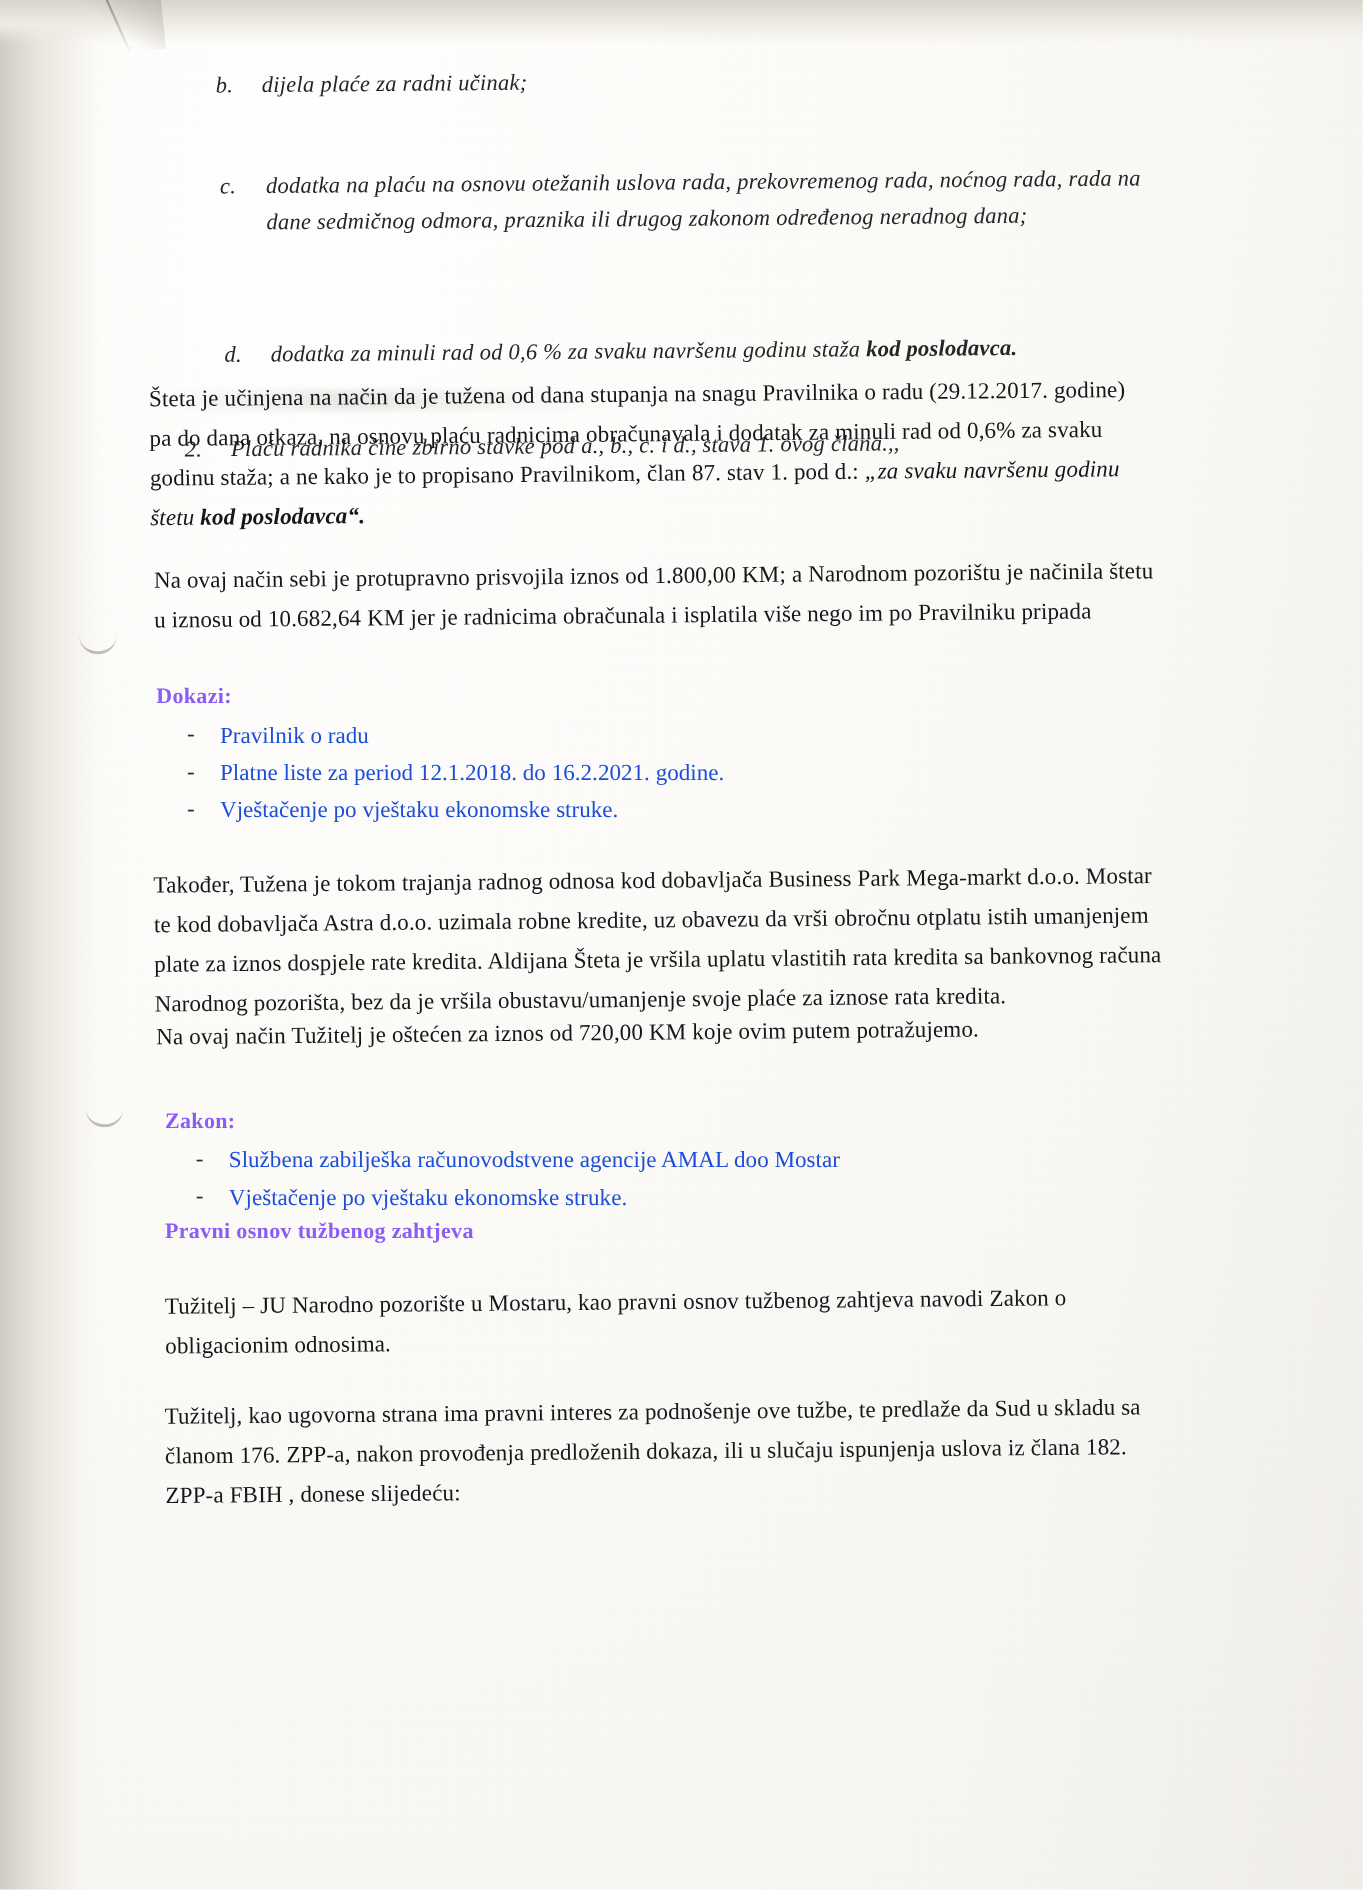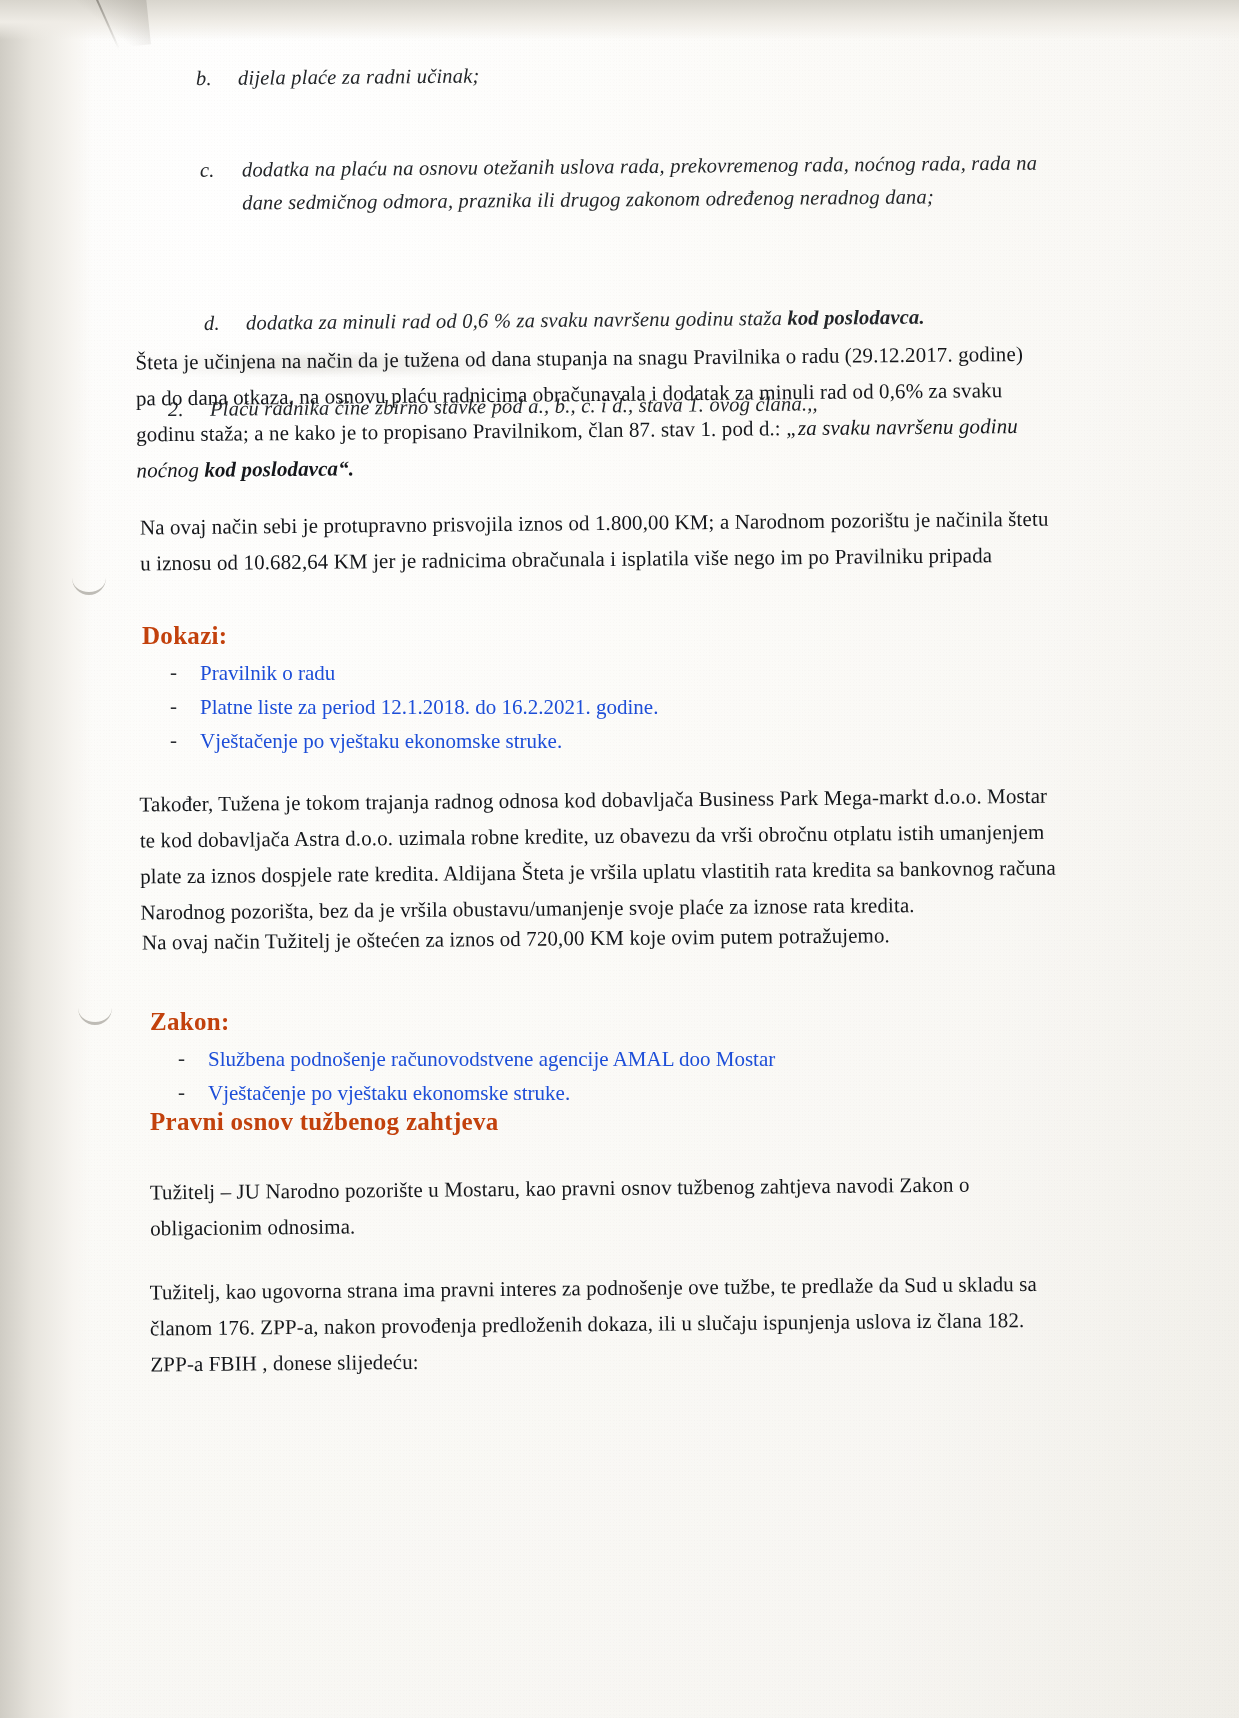--- a/index.html
+++ b/index.html
@@ -113,22 +113,22 @@
     line-height: 1.72;
     color: #15171b;
     letter-spacing: 0.1px;
   }
   .bodytext.tilt { transform: rotate(-0.55deg); }
   .bold { font-weight: bold; }
   .ital { font-style: italic; }
   .heading {
     font-family: "Liberation Serif", serif;
     font-weight: bold;
-    font-size: 25px;
-    color: #c2410c;
+    font-size: 20px;
+    color: #8b5cf6;
     letter-spacing: 0.3px;
   }
   ul.dash {
     list-style: none;
     margin: 6px 0 0 0;
     padding: 0;
   }
   ul.dash li {
     position: relative;
     padding-left: 58px;
@@ -189,21 +189,21 @@
       <span>Plaću radnika čine zbirno stavke pod a., b., c. i d., stava 1. ovog člana.,,</span>
     </div>
 
     <div class="blk bodytext tilt" style="left:136px; top:340px; width:920px;">
       <div>Šteta je učinjena na način da je tužena od dana stupanja na snagu Pravilnika o radu (29.12.2017. godine)</div>
       <div>pa do dana otkaza, na osnovu plaću radnicima obračunavala i dodatak za minuli rad od 0,6% za svaku</div>
       <div>
         <span>godinu staža; a ne kako je to propisano Pravilnikom, član 87. stav 1. pod d.: </span><span class="ital">„za svaku navršenu godinu</span>
       </div>
       <div>
-        <span class="ital">noćnog </span><span class="ital bold">kod poslodavca“.</span>
+        <span class="ital">štetu </span><span class="ital bold">kod poslodavca“.</span>
       </div>
     </div>
 
     <div class="blk bodytext tilt" style="left:140px; top:505px; width:920px;">
       <div>Na ovaj način sebi je protupravno prisvojila iznos od 1.800,00 KM; a Narodnom pozorištu je načinila štetu</div>
       <div>u iznosu od 10.682,64 KM jer je radnicima obračunala i isplatila više nego im po Pravilniku pripada</div>
     </div>
 
     <div class="blk" style="left:142px; top:622px; width:900px;">
       <div class="heading">Dokazi:</div>
@@ -219,21 +219,21 @@
       <div>te kod dobavljača Astra d.o.o. uzimala robne kredite, uz obavezu da vrši obročnu otplatu istih umanjenjem</div>
       <div>plate za iznos dospjele rate kredita. Aldijana Šteta je vršila uplatu vlastitih rata kredita sa bankovnog računa</div>
       <div>Narodnog pozorišta, bez da je vršila obustavu/umanjenje svoje plaće za iznose rata kredita.</div>
     </div>
 
     <div class="blk bodytext tilt" style="left:142px; top:920px; width:920px;">Na ovaj način Tužitelj je oštećen za iznos od 720,00 KM koje ovim putem potražujemo.</div>
 
     <div class="blk" style="left:150px; top:1008px; width:900px;">
       <div class="heading">Zakon:</div>
       <ul class="dash">
-        <li>Službena podnošenje računovodstvene agencije AMAL doo Mostar</li>
+        <li>Službena zabilješka računovodstvene agencije AMAL doo Mostar</li>
         <li>Vještačenje po vještaku ekonomske struke.</li>
       </ul>
     </div>
 
     <div class="blk" style="left:150px; top:1108px; width:920px;">
       <div class="heading">Pravni osnov tužbenog zahtjeva</div>
 
       <div class="bodytext tilt" style="margin-top:34px;">
         <div>Tužitelj – JU Narodno pozorište u Mostaru, kao pravni osnov tužbenog zahtjeva navodi Zakon o</div>
         <div>obligacionim odnosima.</div>

